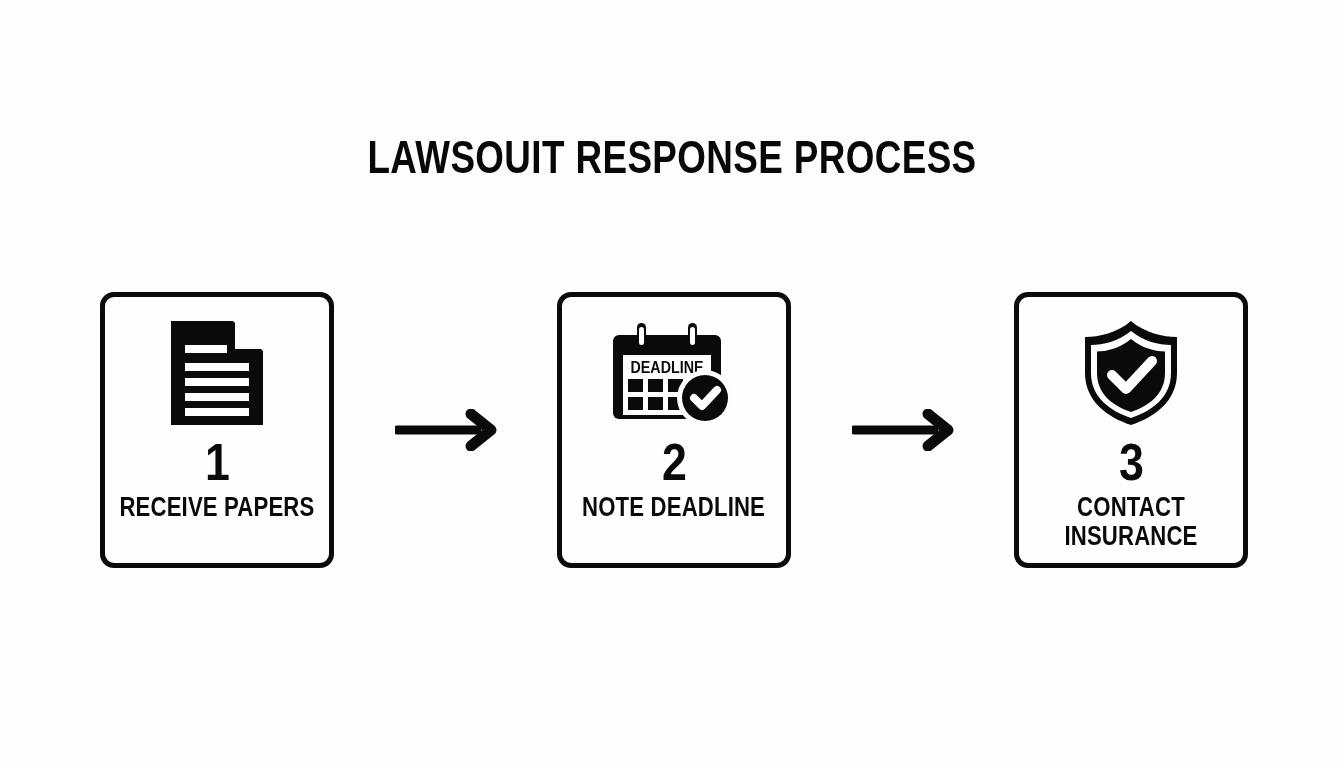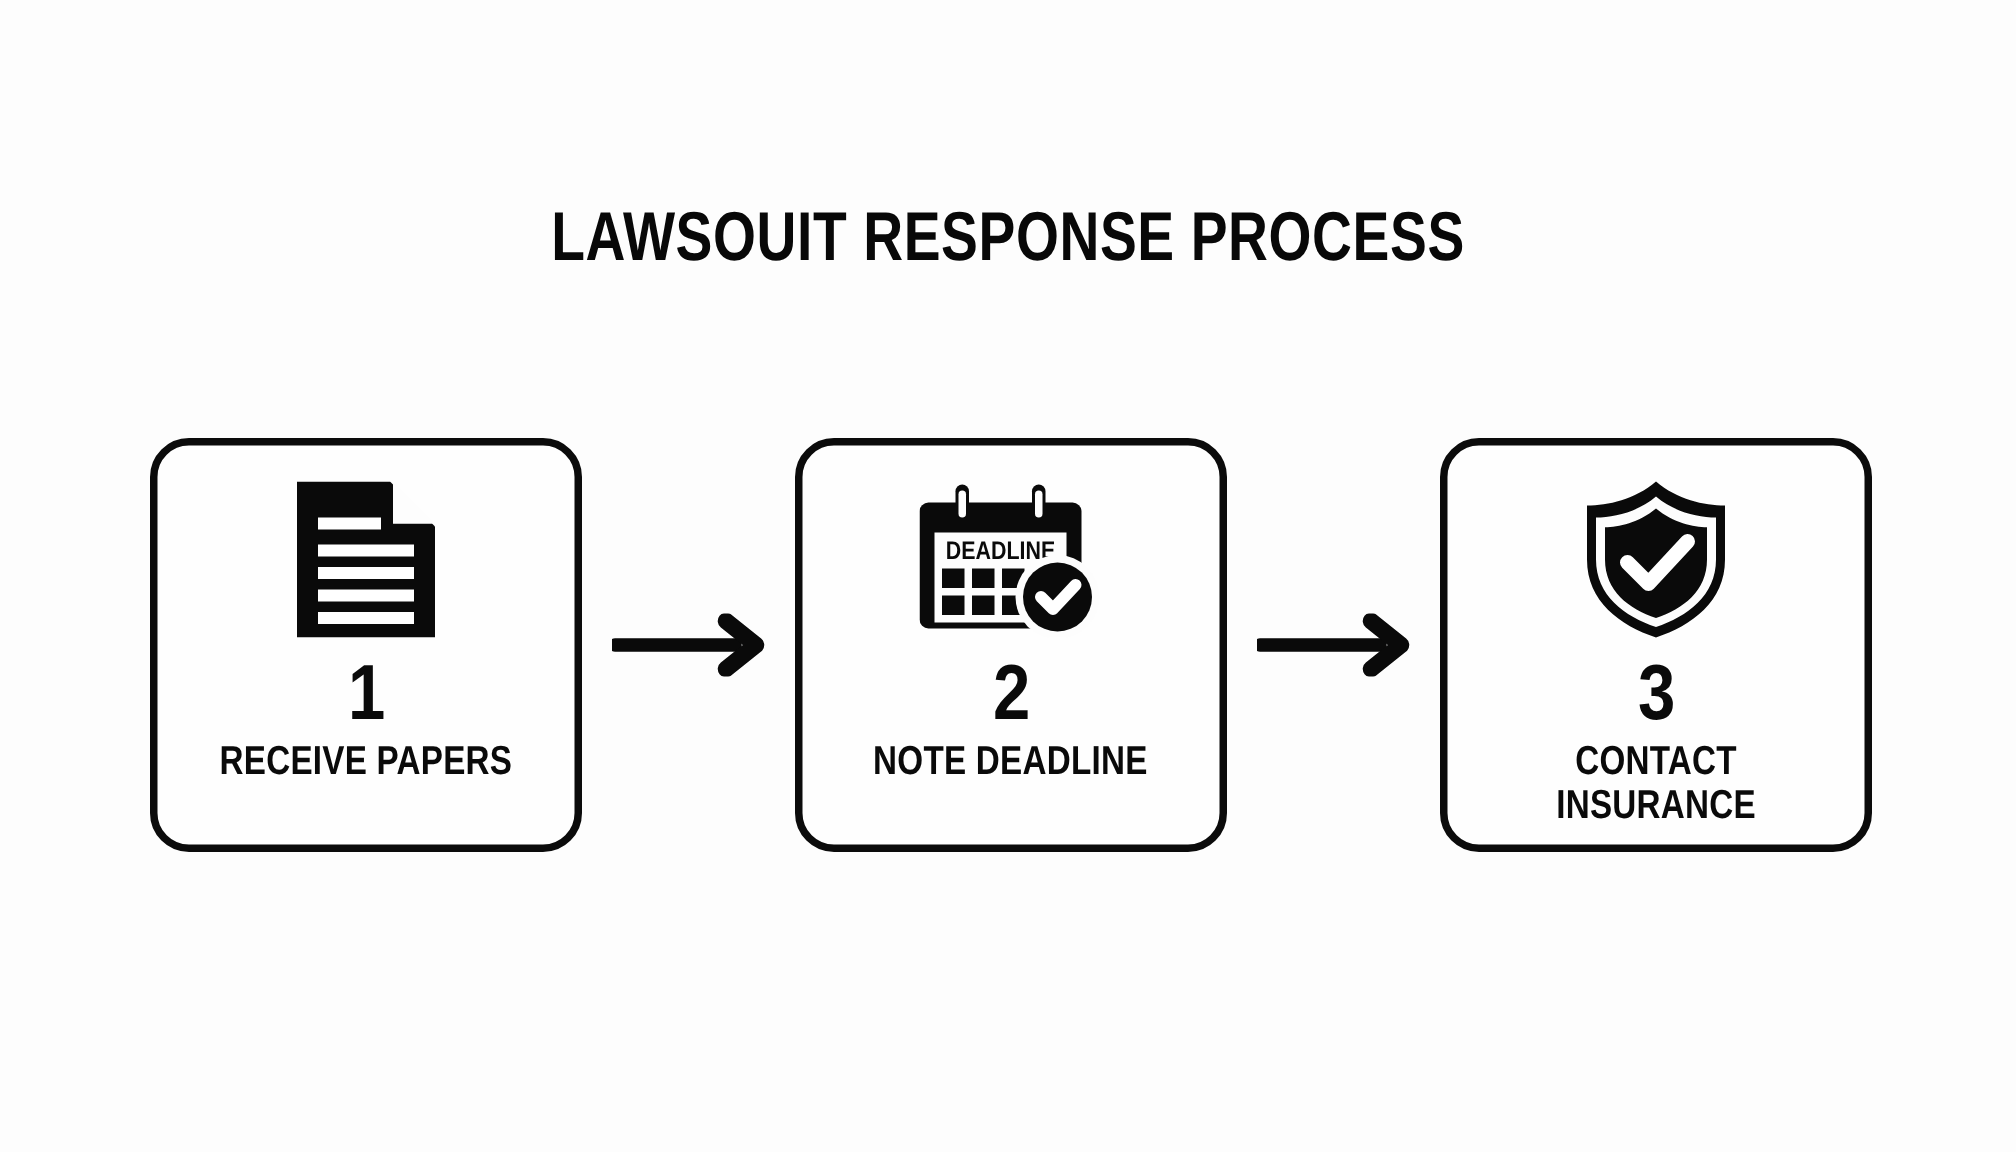--- a/index.html
+++ b/index.html
@@ -49,24 +49,24 @@
     width: 1148px;
     height: 276px;
     display: flex;
     flex-direction: row;
     align-items: center;
     justify-content: space-between;
   }
 
   .card {
     box-sizing: border-box;
-    width: 288px;
+    width: 234px;
     height: 276px;
     border: 5px solid #0b0b0b;
-    border-radius: 26px;
+    border-radius: 14px;
     background: #fefefe;
     display: flex;
     flex-direction: column;
     align-items: center;
     justify-content: flex-start;
     padding-top: 24px;
     position: relative;
   }
 
   .card-icon {

